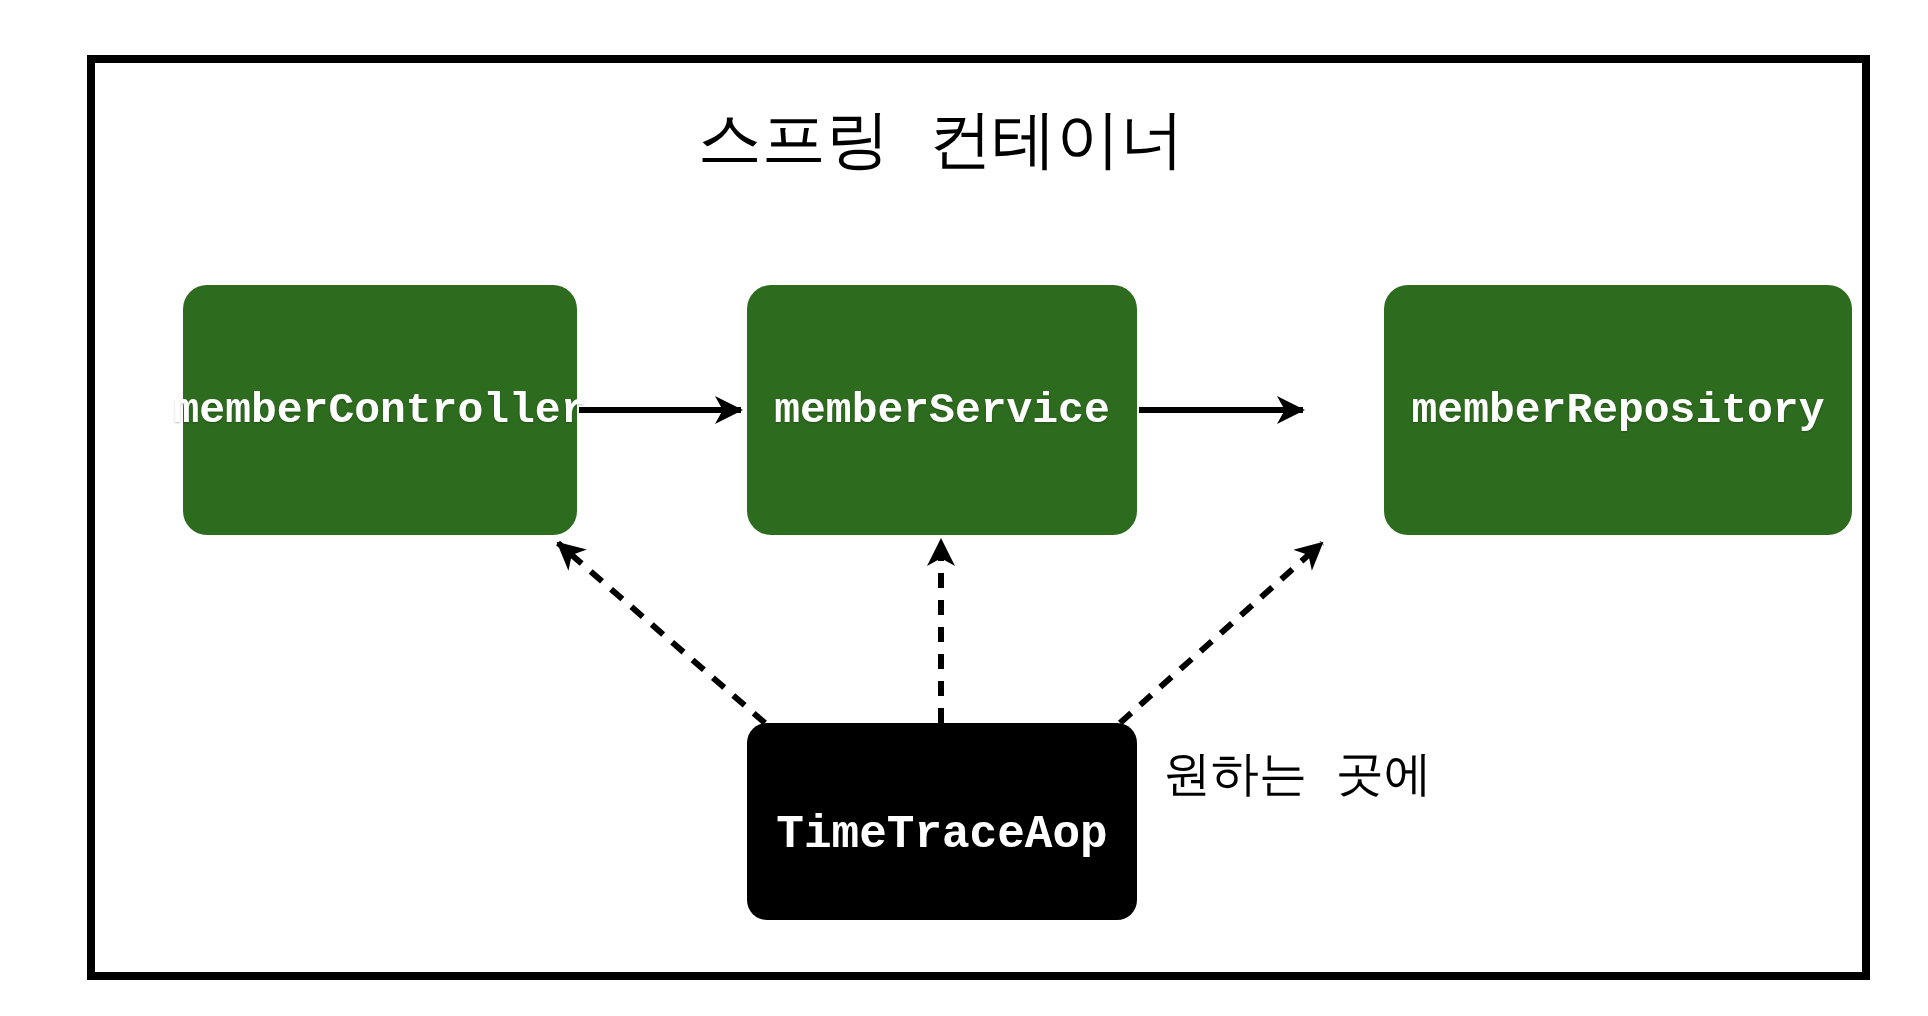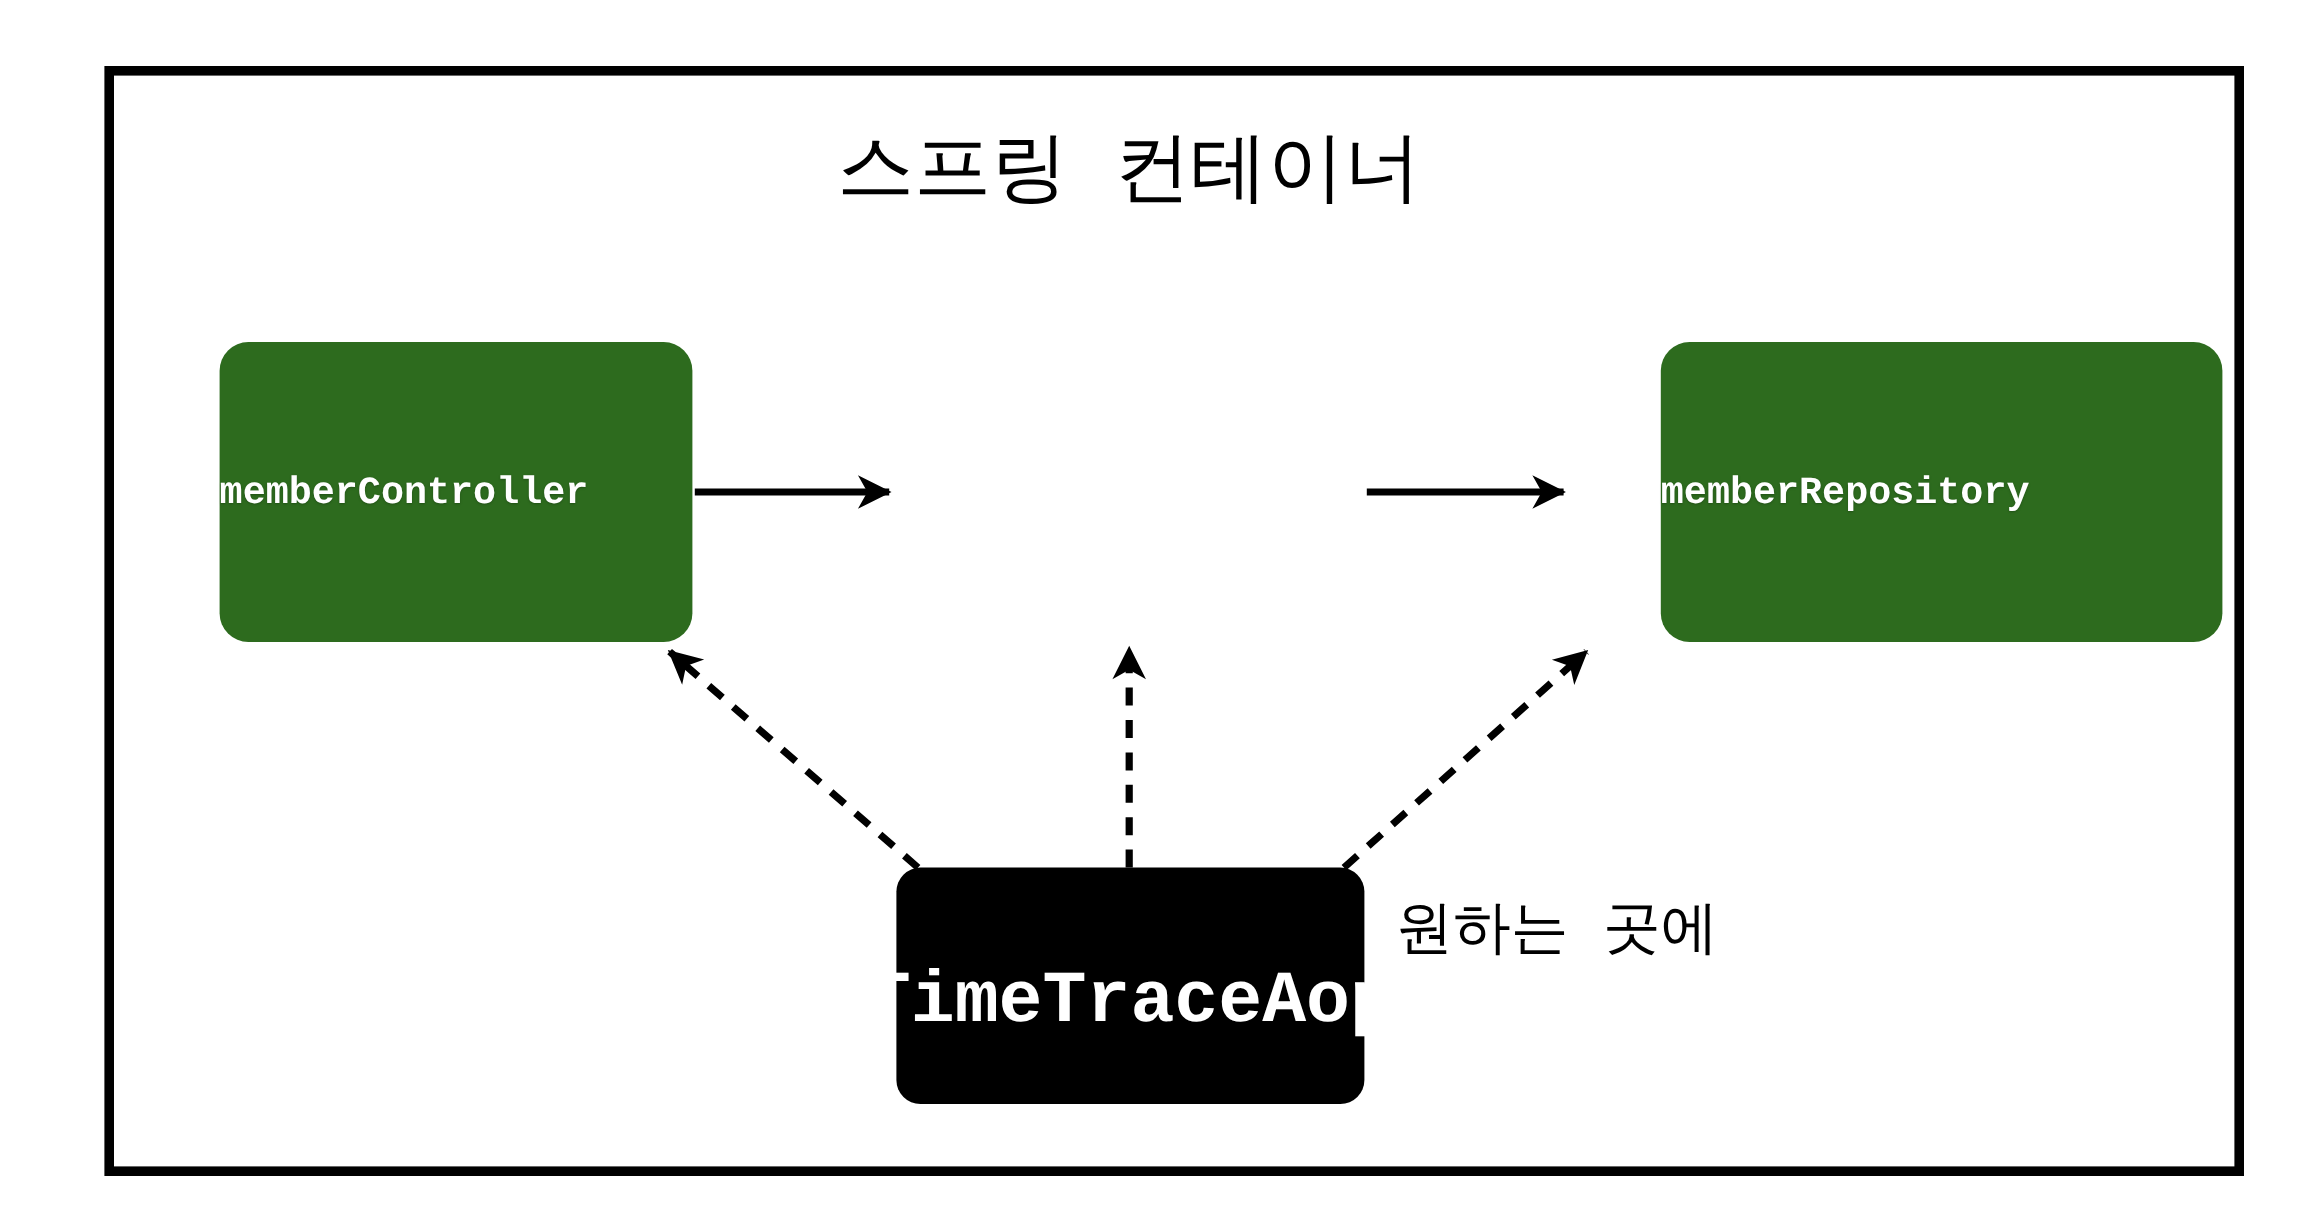--- a/index.html
+++ b/index.html
@@ -35,22 +35,23 @@
     white-space: nowrap;
   }
   .bean-box {
     position: absolute;
     top: 285px;
     height: 250px;
     background: #2d6b1e;
     border-radius: 24px;
     display: flex;
     align-items: center;
+    justify-content: center;
     color: #ffffff;
-    font-size: 32px;
+    font-size: 43px;
     font-weight: 700;
     white-space: nowrap;
     text-shadow: 0 1px 2px rgba(0,0,0,0.25);
   }
   .bean-controller { left: 183px; width: 394px; }
   .bean-service    { left: 747px; width: 390px; }
   .bean-repository { left: 1384px; width: 468px; }
   .aop-box {
     position: absolute;
     left: 747px;
@@ -62,21 +63,21 @@
     display: flex;
     flex-direction: column;
     align-items: center;
     justify-content: center;
     color: #ffffff;
     text-align: center;
     line-height: 57px;
     white-space: nowrap;
   }
   .aop-title {
-    font-size: 61px;
+    font-size: 46px;
     font-weight: 700;
     margin-top: 28px;
   }
   .aop-subtitle {
     font-size: 46px;
     font-weight: 700;
   }
   .annotation {
     position: absolute;
     left: 1163px;
@@ -113,20 +114,23 @@
 <div class="stage">
 
   <div class="frame"></div>
 
   <div class="container-title">스프링 컨테이너</div>
 
   <div class="bean-box bean-controller">
     <span>memberController</span>
   </div>
 
+  <div class="bean-box bean-service">
+    <span>memberService</span>
+  </div>
 
   <div class="bean-box bean-repository">
     <span>memberRepository</span>
   </div>
 
   <div class="aop-box">
     <div class="aop-title">TimeTraceAop</div>
   </div>
 
   <div class="annotation">

